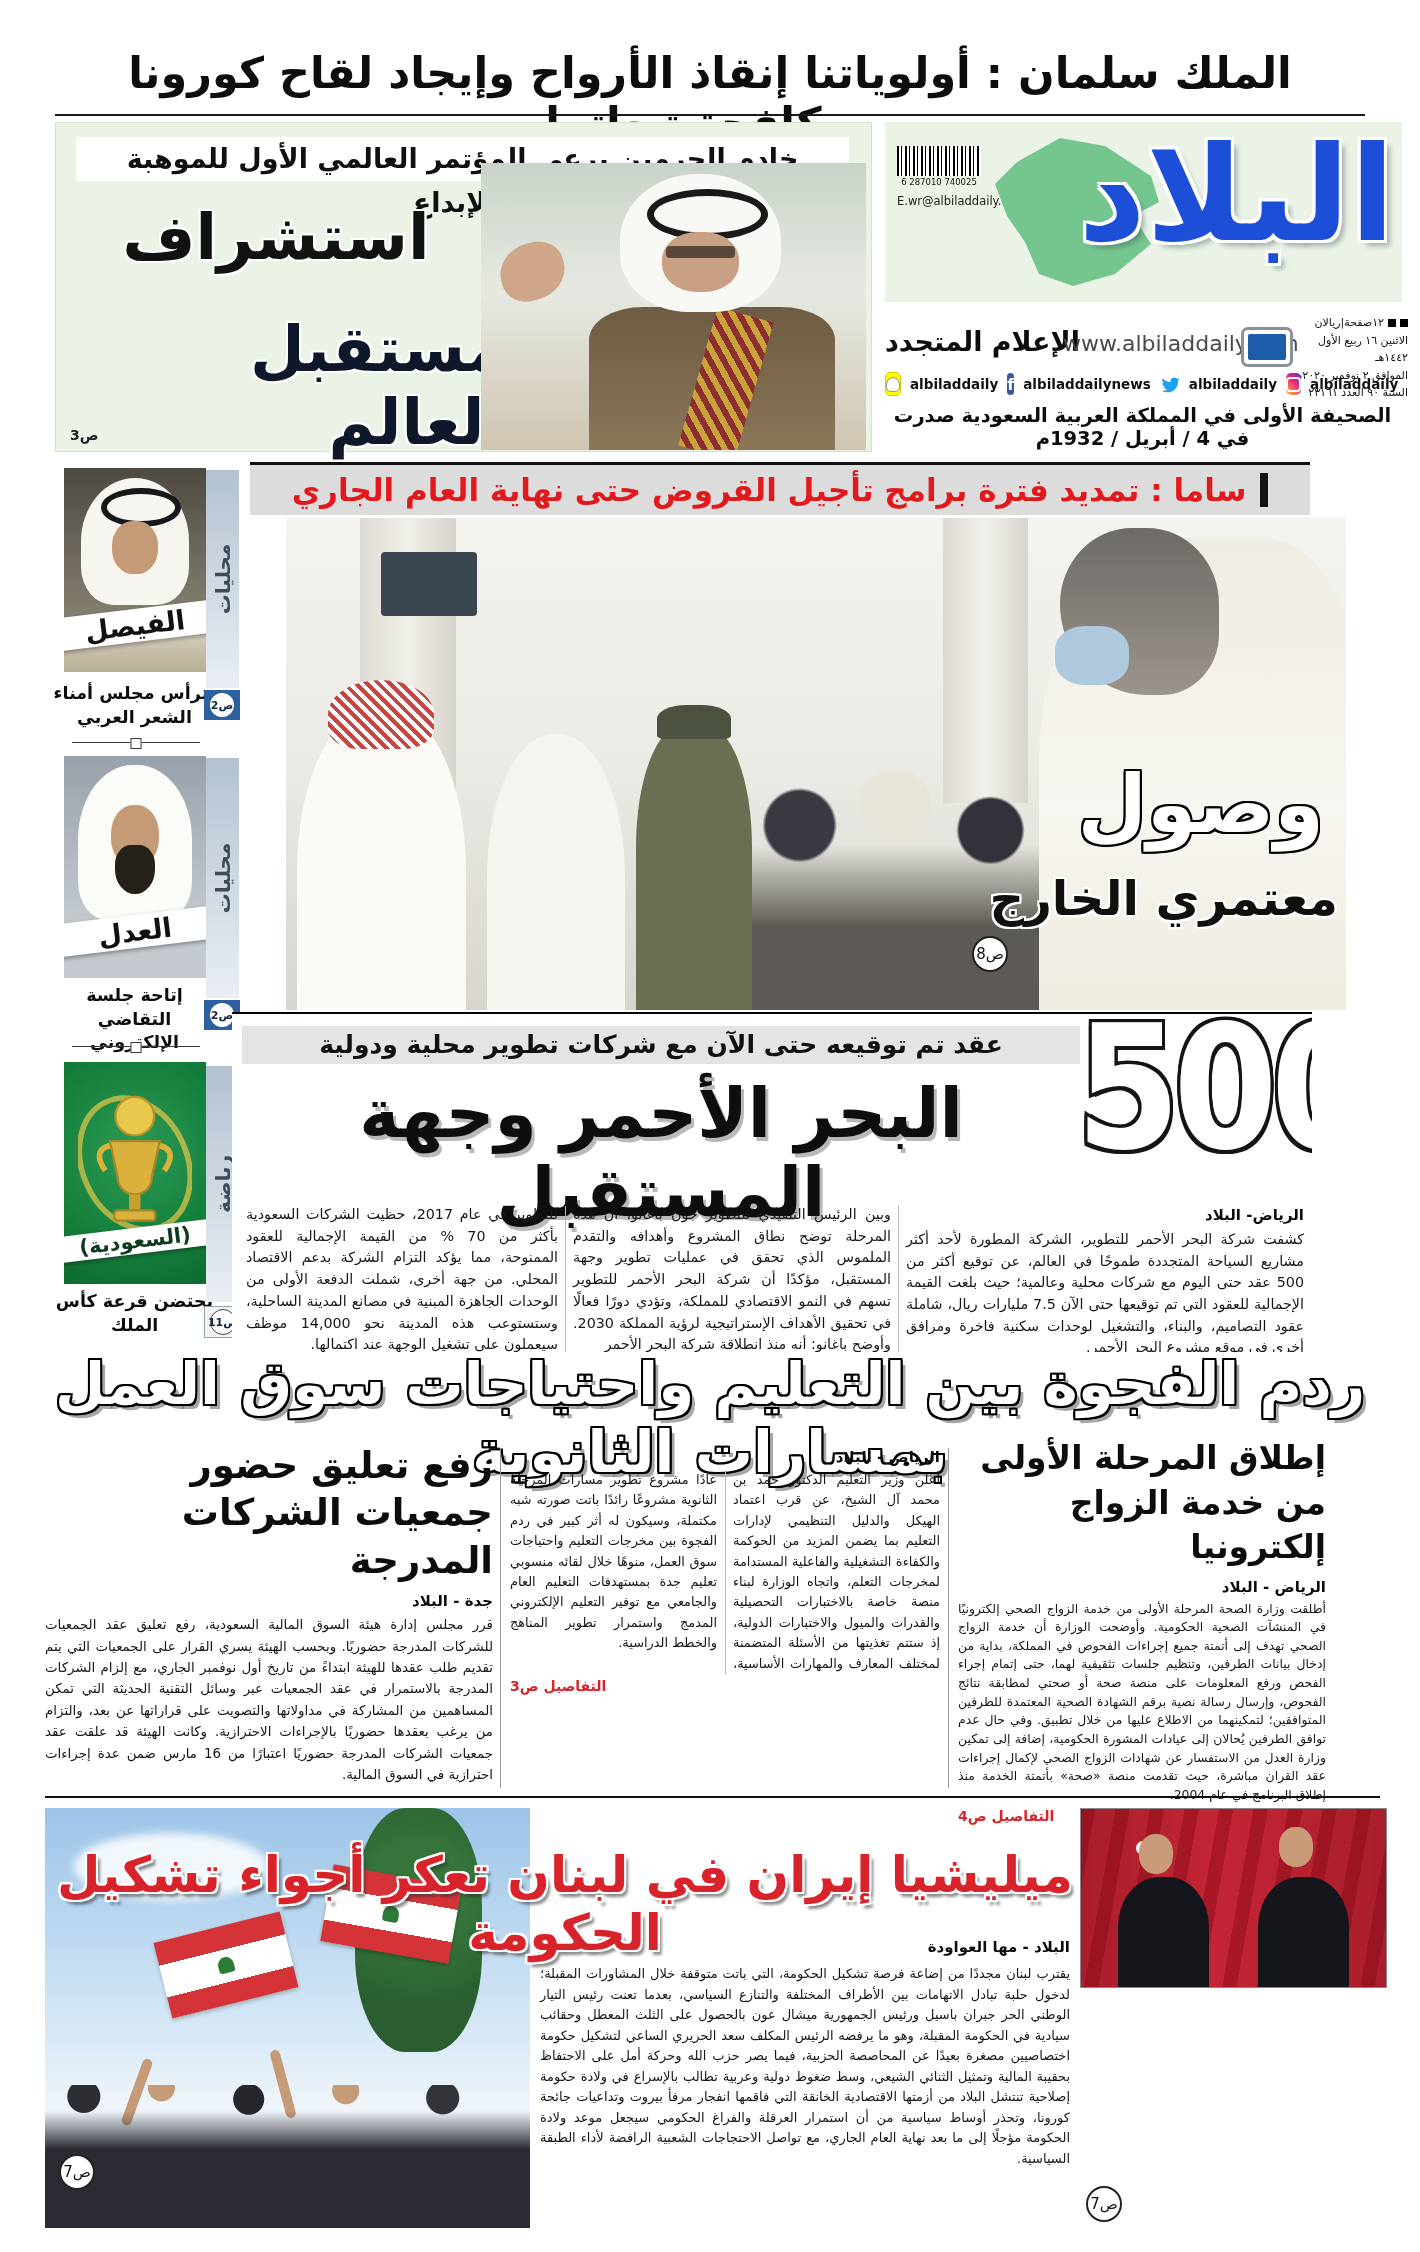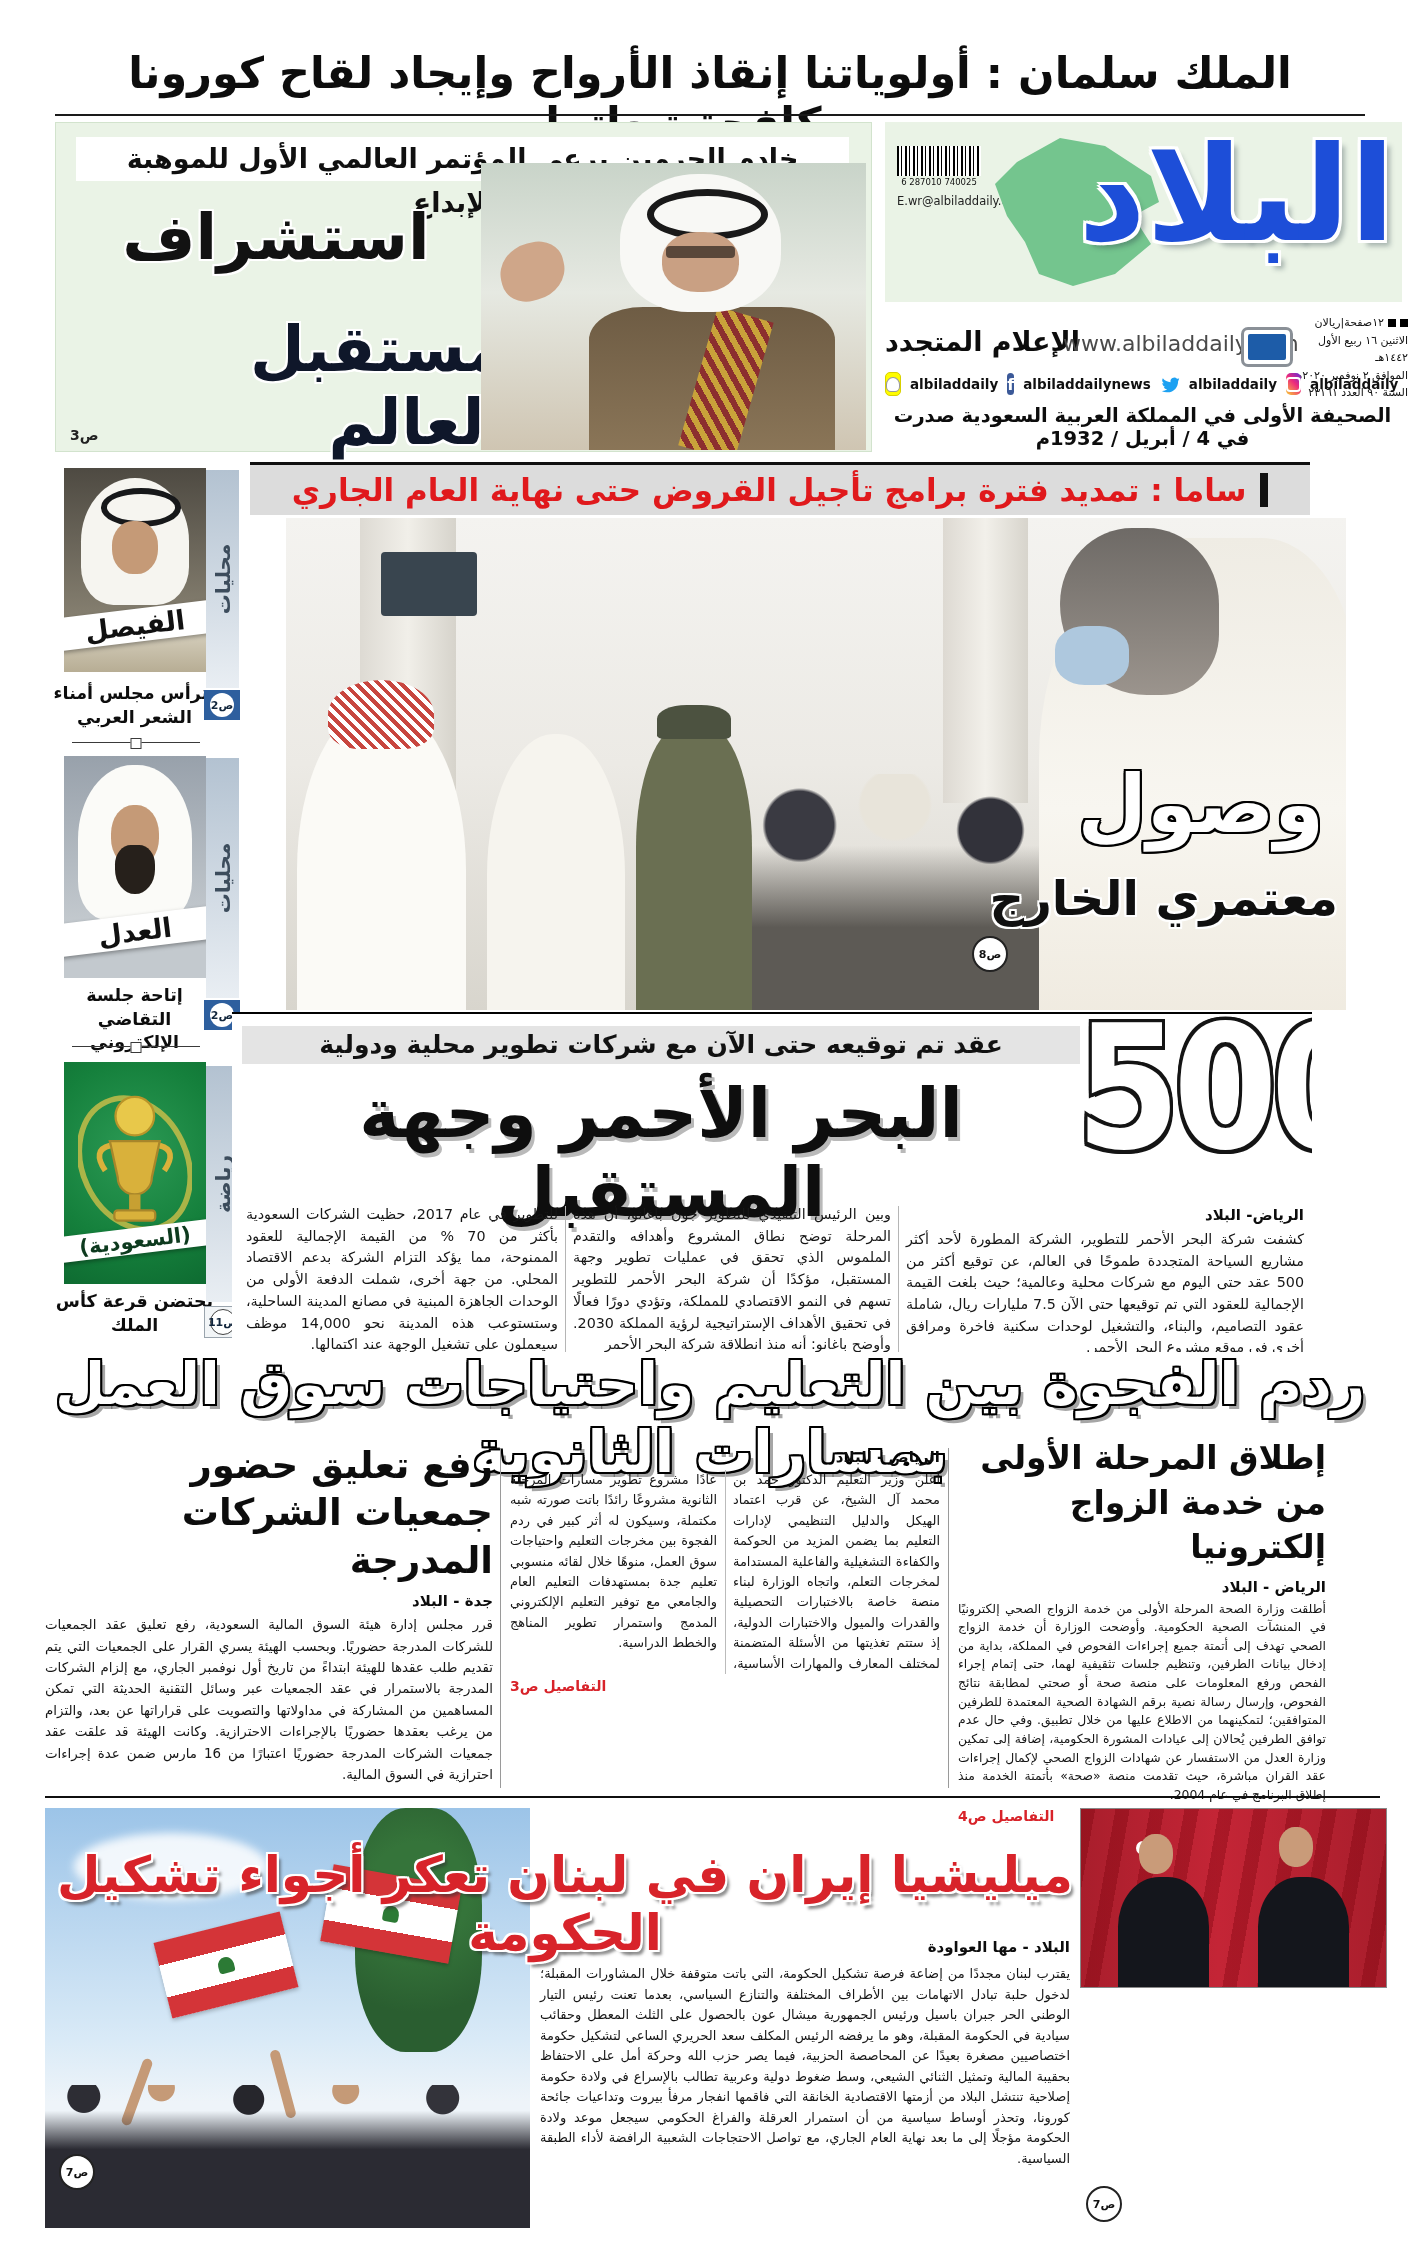--- a/index.html
+++ b/index.html
@@ -86,21 +86,21 @@
   .ap-g1h{position:absolute;left:4%;top:33%;width:10%;height:14%;background:repeating-linear-gradient(45deg,#c8463f 0 4px,#fff 4px 8px);border-radius:50% 50% 30% 30%;}
   .ap-g2{position:absolute;left:19%;top:44%;width:13%;height:60%;background:#f6f4ee;border-radius:48% 48% 0 0;}
   .ap-off{position:absolute;left:33%;top:42%;width:11%;height:62%;background:#6a6f52;border-radius:40% 40% 0 0;}
   .ap-offc{position:absolute;left:35%;top:38%;width:7%;height:7%;background:#4c5240;border-radius:40% 40% 10% 10%;}
   .ap-crowd{position:absolute;left:44%;top:52%;width:30%;height:52%;background:radial-gradient(circle at 15% 20%,#3a3a42 10%,transparent 11%),radial-gradient(circle at 45% 12%,#e8e4da 12%,transparent 13%),radial-gradient(circle at 75% 22%,#32323a 10%,transparent 11%),linear-gradient(180deg,transparent 28%,#5d5a55 60%);}
   .ap-pilgrim{position:absolute;left:71%;top:4%;width:30%;height:100%;background:linear-gradient(180deg,#efece4 0%,#f8f6f0 55%,#efeadf 100%);border-radius:45% 30% 0 0;}
   .ap-hair{position:absolute;left:73%;top:2%;width:15%;height:34%;background:linear-gradient(180deg,#6e6a66,#9b948d);border-radius:50% 50% 40% 60%;}
   .ap-mask{position:absolute;left:72.5%;top:22%;width:7%;height:12%;background:#aec8de;border-radius:40%;}
   .cap1{position:absolute;right:22px;top:240px;font-size:80px;font-weight:bold;color:#fff;}
   .cap2{position:absolute;right:8px;top:352px;font-size:48px;font-weight:bold;color:#101010;}
-  .page-badge{width:32px;height:32px;border-radius:50%;background:#fff;border:2px solid #222;display:flex;align-items:center;justify-content:center;font-size:11px;font-weight:bold;color:#111;}
+  .page-badge{width:32px;height:32px;border-radius:50%;background:#fff;border:2px solid #222;display:flex;align-items:center;justify-content:center;font-size:15px;font-weight:normal;color:#111;}
   
   #redsea{left:232px;top:1012px;width:1080px;height:338px;border-top:2.5px solid #000;background:#fff;overflow:hidden;}
   .rs-kicker{position:absolute;left:10px;top:12px;width:838px;height:38px;background:#e4e4e4;line-height:38px;text-align:center;font-size:25px;font-weight:bold;color:#111;}
   .rs-number{position:absolute;right:-4px;top:-14px;width:240px;text-align:center;direction:ltr;font-size:150px;font-weight:bold;letter-spacing:-7px;color:#fff;line-height:1.05;
     -webkit-text-stroke:6px #141414;paint-order:stroke fill;transform:scaleY(1.14);transform-origin:top;
     text-shadow:-3px -3px 0 #141414,3px -3px 0 #141414,-3px 3px 0 #141414,3px 3px 0 #141414,0 -3px 0 #141414,0 3px 0 #141414,-3px 0 0 #141414,3px 0 0 #141414;}
   .rs-headline{position:absolute;left:10px;top:60px;width:838px;text-align:center;font-size:68px;font-weight:bold;color:#0e0e0e;text-shadow:3px 4px 0 #b9b9b9;}
   .rs-cols{position:absolute;left:10px;top:190px;width:1062px;display:flex;direction:rtl;}
   .rs-col{font-size:14.3px;line-height:1.52;text-align:justify;color:#161616;}
   .rs-c1{width:398px;}

